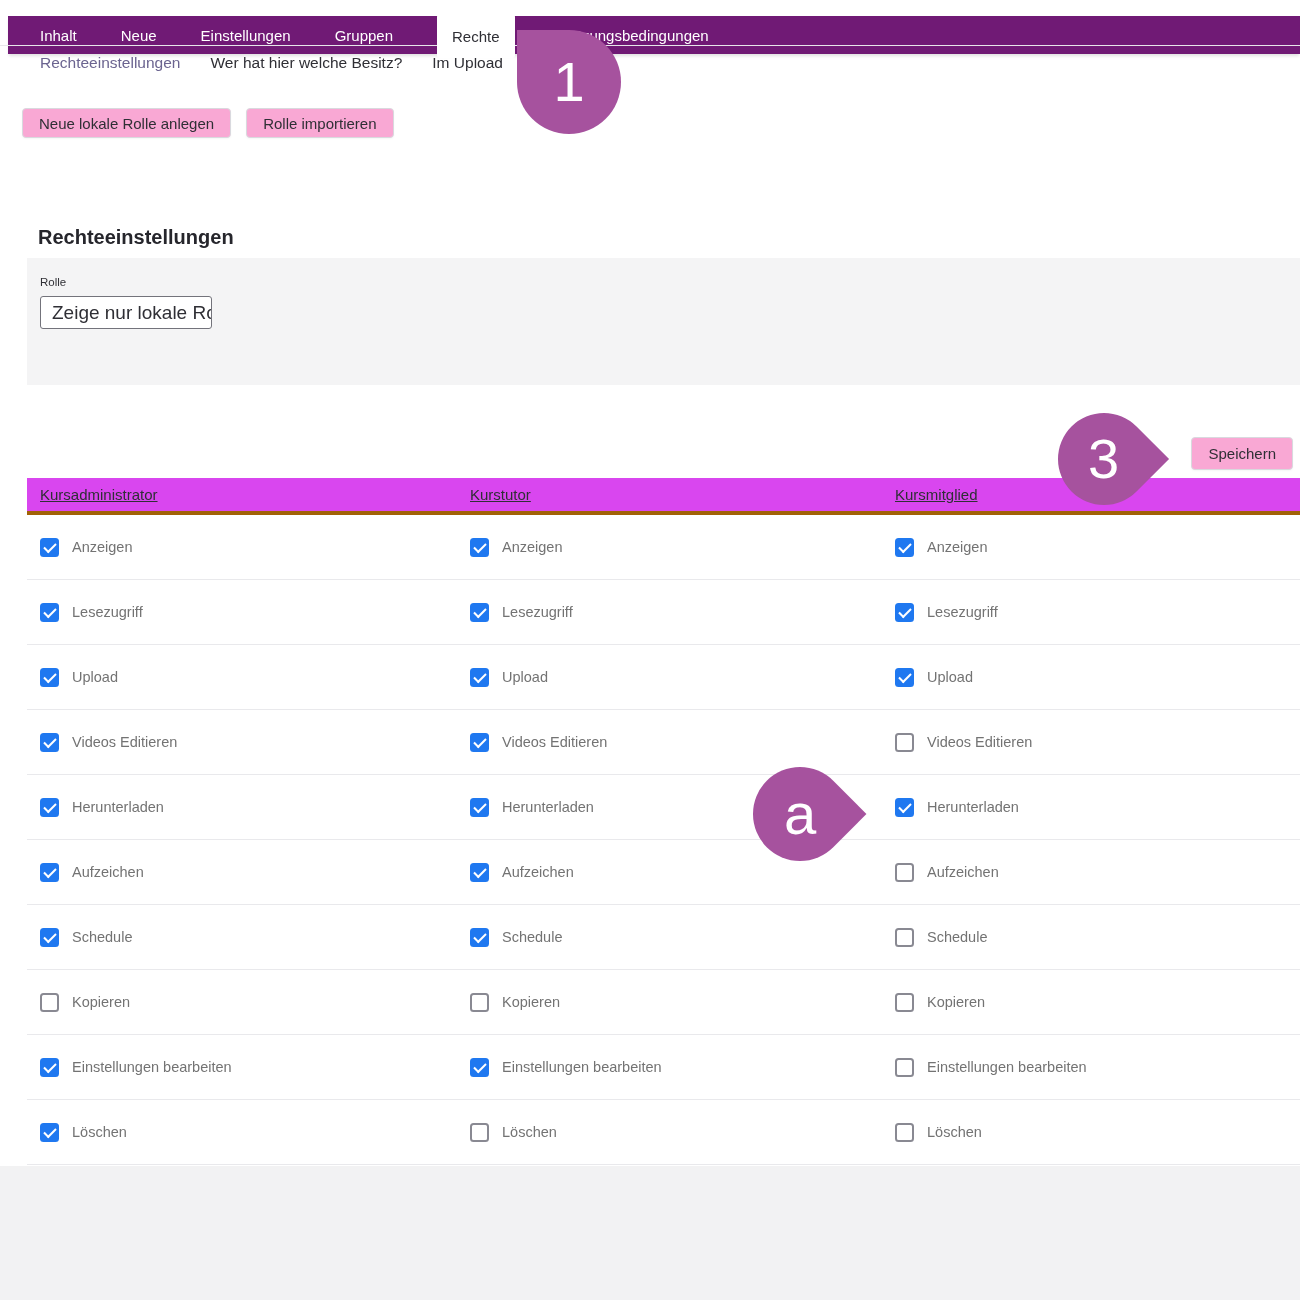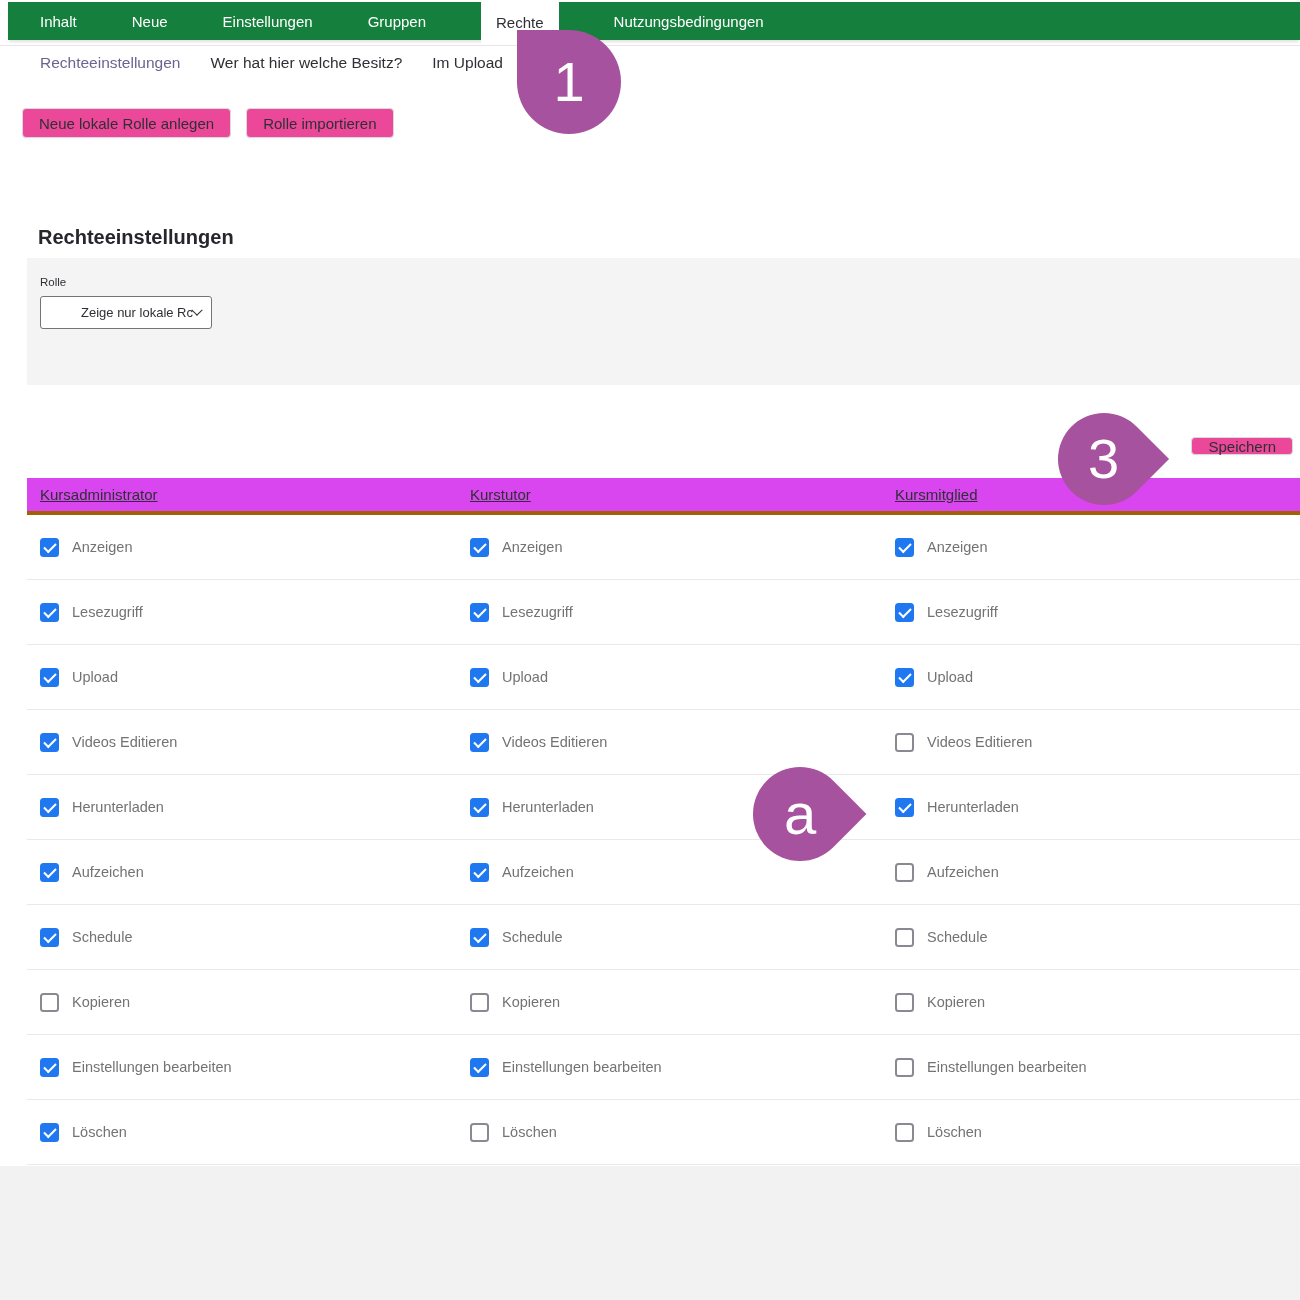--- a/index.html
+++ b/index.html
@@ -2,64 +2,64 @@
 <html><head>
 <meta charset="utf-8">
 <style>
   * { margin:0; padding:0; box-sizing:border-box; }
   html,body { background:#fff; }
   body { font-family:"Liberation Sans", sans-serif; color:#2f2f35; }
   .page { position:relative; width:1300px; height:1300px; background:#fff; overflow:hidden; }
 
   
   .topbar {
-    position:absolute; left:8px; top:2px; right:0; height:38px;
-    background:#15803d; display:flex; align-items:center;
-    padding-left:32px; column-gap:55px;
+    position:absolute; left:8px; top:16px; right:0; height:38px;
+    background:#701a75; display:flex; align-items:center;
+    padding-left:32px; column-gap:44px;
     box-shadow:0 3px 3px -1px rgba(0,0,0,0.12);
   }
   .tab { color:#fff; font-size:15px; cursor:default; white-space:nowrap; }
   .tab.active {
     color:#2f2f35; background:#fff; align-self:flex-start; margin-top:-2px;
     height:44px; display:flex; align-items:center; padding:15px 15px;
     border-radius:3px; z-index:3;
   }
   .header-line { position:absolute; left:0; top:45px; width:100%; height:1px; background:#e7e7ea; }
 
   
   .subnav { position:absolute; left:40px; top:48px; height:30px; display:flex; column-gap:30px; align-items:center; font-size:15.5px; }
   .subnav .link { color:#2f2f35; white-space:nowrap; }
   .subnav .link.active { color:#6b6490; }
 
   
   .btn {
     display:inline-flex; align-items:center; justify-content:center;
-    background:#ec4899; border:1px solid #d9d9de; border-radius:4px;
+    background:#f9a8d4; border:1px solid #d9d9de; border-radius:4px;
     font-size:15px; color:#2f2f35; height:30px; padding:0 16px;
     box-shadow:0 1px 2px rgba(0,0,0,0.04); white-space:nowrap;
     font-family:"Liberation Sans", sans-serif;
   }
   .actions { position:absolute; left:22px; top:108px; display:flex; column-gap:15px; }
 
   
   .section-title { position:absolute; left:38px; top:226px; font-size:20px; font-weight:700; color:#26262c; }
 
   .filter-panel { position:absolute; left:27px; top:258px; right:0; height:127px; background:#f4f4f5; }
   .role-label { position:absolute; left:13px; top:18px; font-size:11.5px; color:#2f2f35;text-align:right; }
   .select {
     position:absolute; left:13px; top:38px; width:172px; height:33px;
     background:#fff; border:1px solid #73737b; border-radius:3px;
-    display:flex; align-items:center; justify-content:flex-end;
-    padding:0 10px 0 11px; font-size:13px; overflow:hidden; white-space:nowrap;
+    display:flex; align-items:center; justify-content:space-between;
+    padding:0 10px 0 11px; font-size:19px; overflow:hidden; white-space:nowrap;
   }
   .chevron-down { width:8px; height:8px; border-right:1.8px solid #2f2f35; border-bottom:1.8px solid #2f2f35; transform:rotate(45deg) translate(-2px,-2px); flex:0 0 auto; }
   .filter-buttons { position:absolute; left:13px; top:87px; display:flex; column-gap:7px; }
   .filter-buttons .btn { height:31px; }
 
-  .save-btn { position:absolute; right:7px; top:437px; height:18px; }
+  .save-btn { position:absolute; right:7px; top:437px; height:33px; }
 
   
   .perm-table { position:absolute; left:27px; top:478px; right:0; }
   .thead {
     height:37px; background:#d946ef; border-bottom:4px solid #a16207;
     display:grid; grid-template-columns:430px 425px 1fr; align-items:center;text-decoration:underline;
   }
   .th { padding-left:13px; font-size:15px; color:#2f2f35; }
   .trow {
     height:65px; border-bottom:1px solid #e9e9ec;

